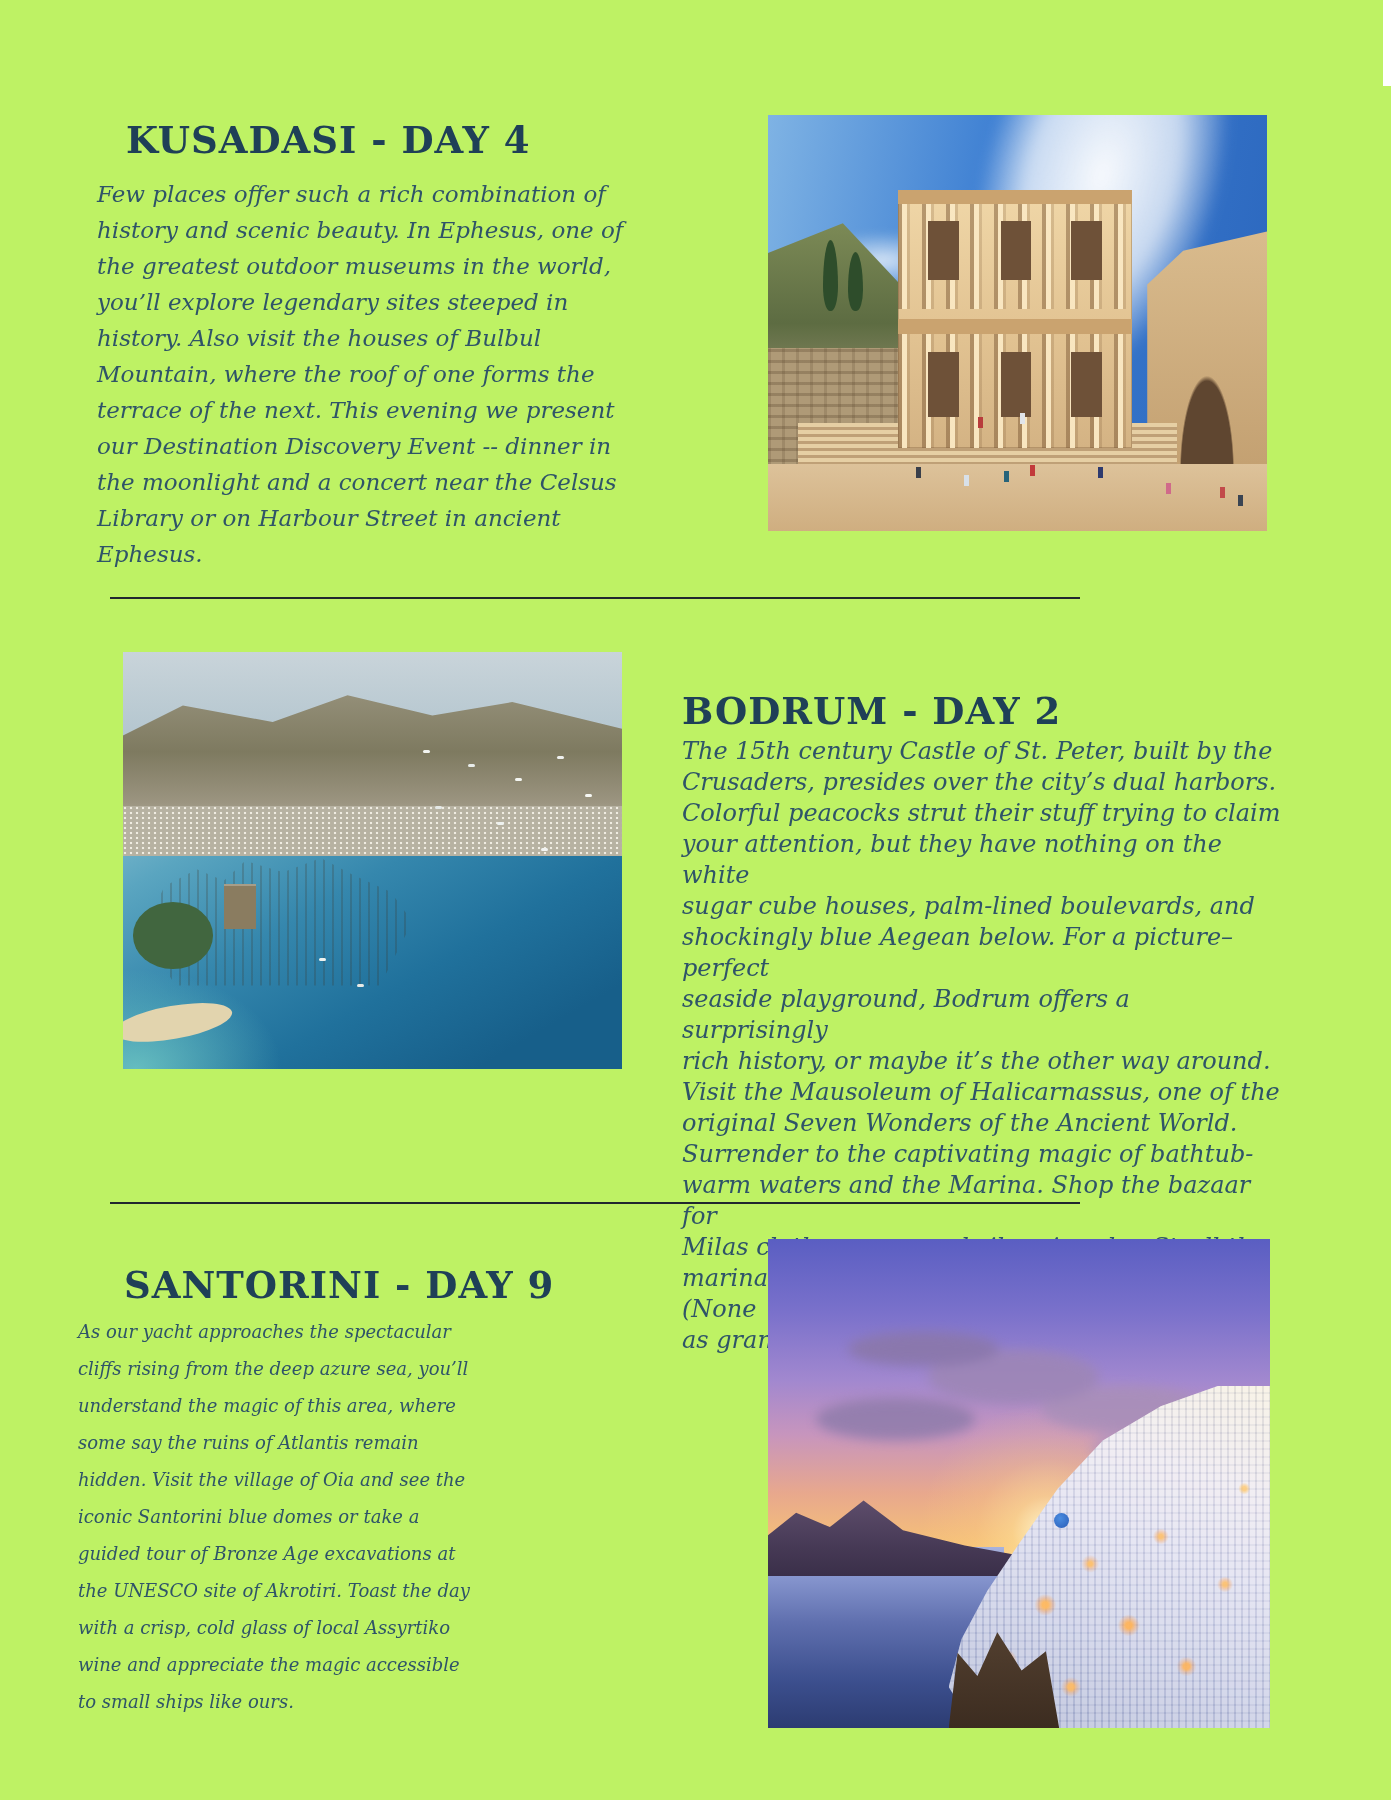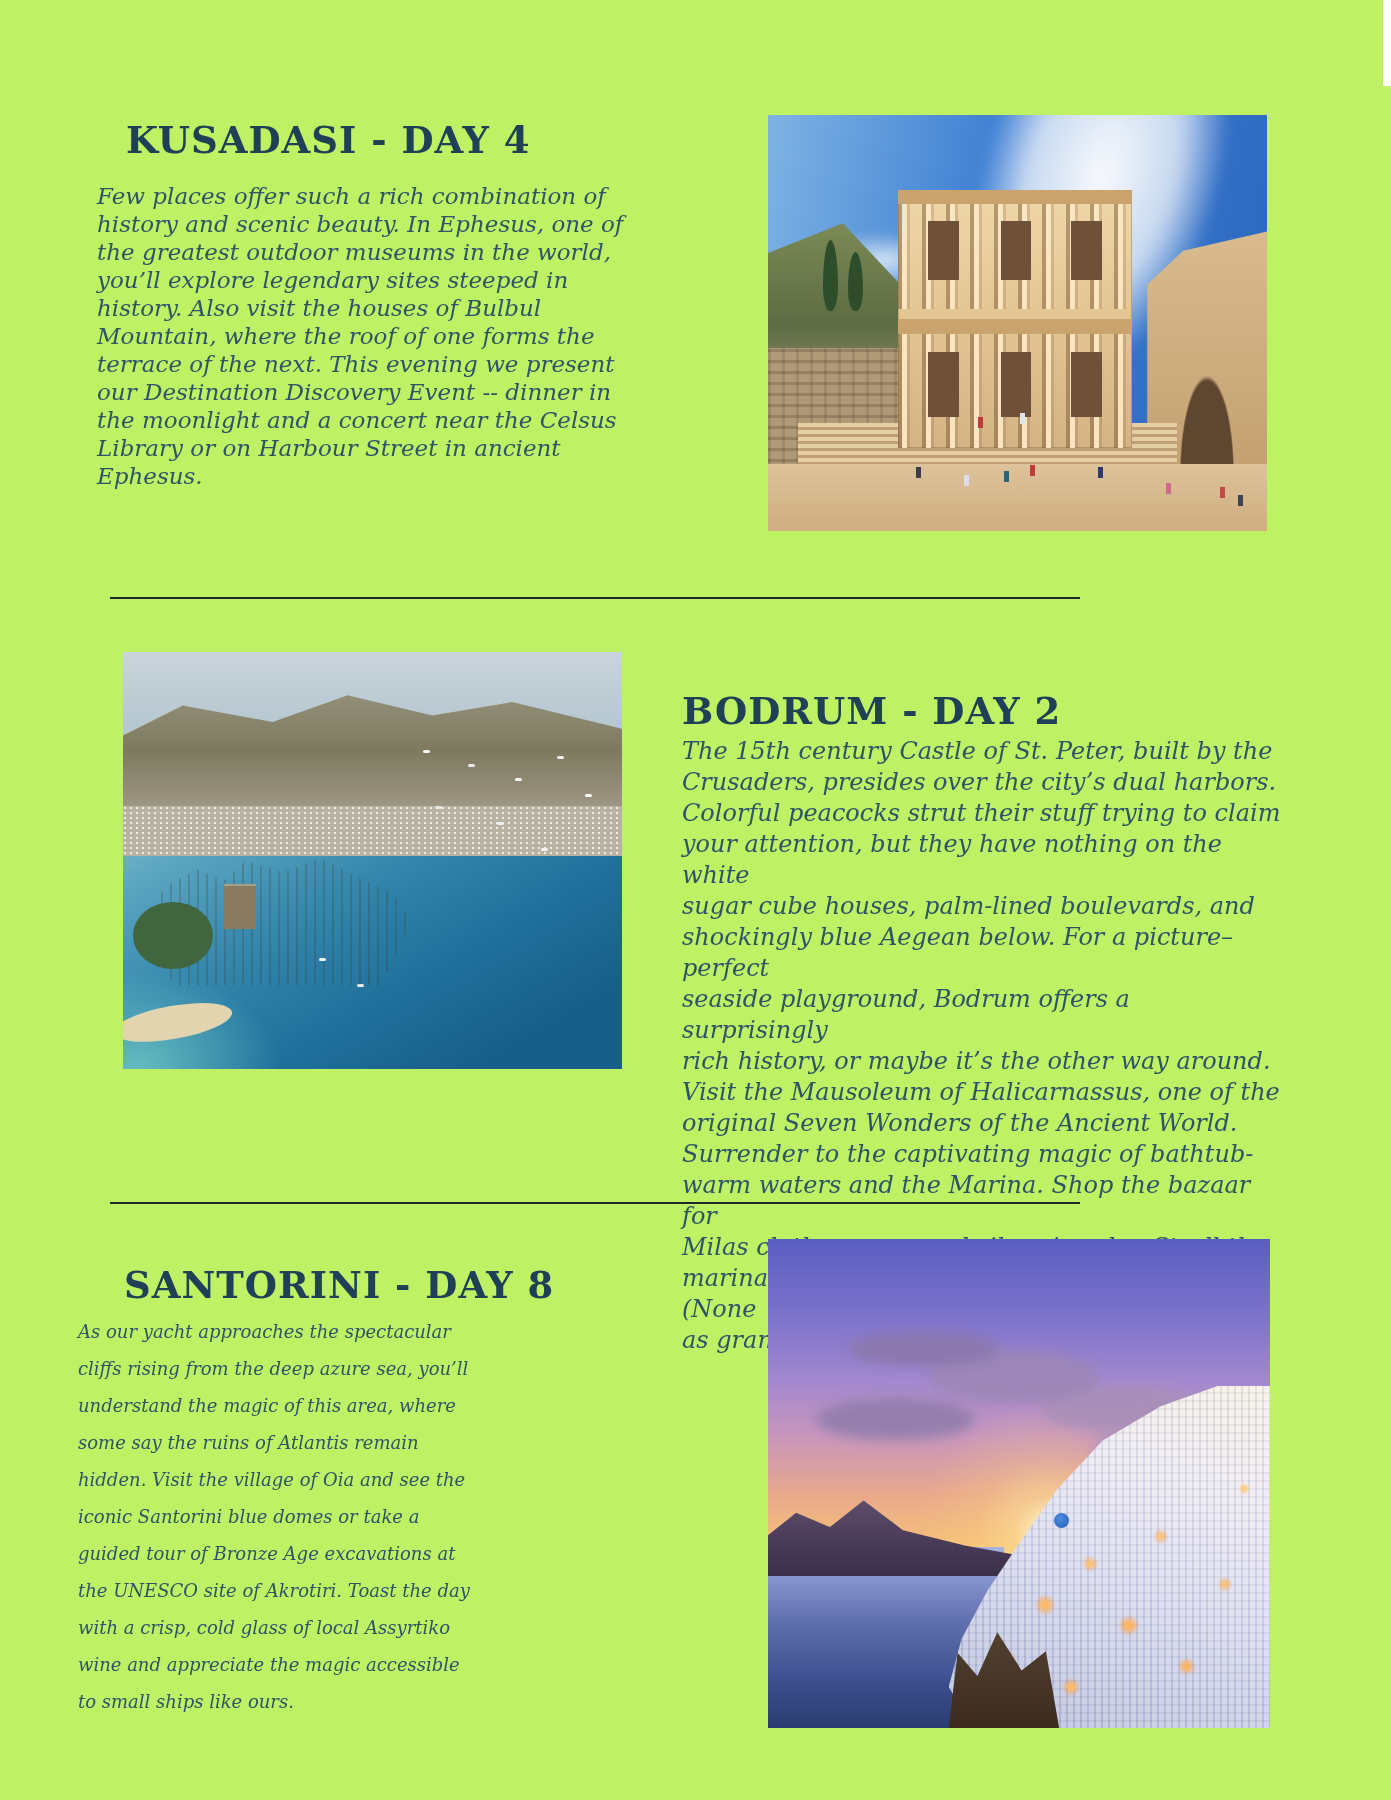--- a/index.html
+++ b/index.html
@@ -13,21 +13,21 @@
     position:absolute; margin:0; font-weight:700; font-size:37px;
     letter-spacing:1px; color:#1f4057; line-height:normal; white-space:nowrap;
   }
   #h-kusadasi  { left:126px; top:118px; }
   #h-bodrum    { left:682px; top:689px; }
   #h-santorini { left:124px; top:1263px; }
   .body-text {
     position:absolute; margin:0; font-style:italic; color:#2f5468;
     white-space:pre-line;
   }
-  #b-kusadasi  { left:97px;  top:182px;  font-size:23px; line-height:28px; width:600px; }
+  #b-kusadasi  { left:97px;  top:176px;  font-size:23px; line-height:36px; width:600px; }
   #b-bodrum    { left:682px; top:736px;  font-size:24px; line-height:31px; width:600px; }
   #b-santorini { left:78px;  top:1313px; font-size:18px; line-height:37px; width:620px; }
   .divider { position:absolute; height:2px; background:#20282e; }
   #divider-1 { left:110px; top:597px;  width:970px; }
   #divider-2 { left:110px; top:1202px; width:970px; }
   .corner-sliver { position:absolute; left:1383px; top:0; width:8px; height:86px; background:#ffffff; }
 
   
   .photo { position:absolute; overflow:hidden; }
   .shape { position:absolute; }
@@ -207,21 +207,21 @@
 Visit the Mausoleum of Halicarnassus, one of the
 original Seven Wonders of the Ancient World.
 Surrender to the captivating magic of bathtub-
 warm waters and the Marina. Shop the bazaar for
 Milas cloth scarves and silver jewelry. Stroll the
 marina to see the other private yachts in port. (None
 as grand as yours, of course.)</p>
 
   <div class="divider" id="divider-2"></div>
 
-  <h2 class="heading" id="h-santorini">SANTORINI - DAY 8</h2>
+  <h2 class="heading" id="h-santorini">SANTORINI - DAY 9</h2>
   <p class="body-text" id="b-santorini">As our yacht approaches the spectacular
 cliffs rising from the deep azure sea, you’ll
 understand the magic of this area, where
 some say the ruins of Atlantis remain
 hidden. Visit the village of Oia and see the
 iconic Santorini blue domes or take a
 guided tour of Bronze Age excavations at
 the UNESCO site of Akrotiri. Toast the day
 with a crisp, cold glass of local Assyrtiko
 wine and appreciate the magic accessible

